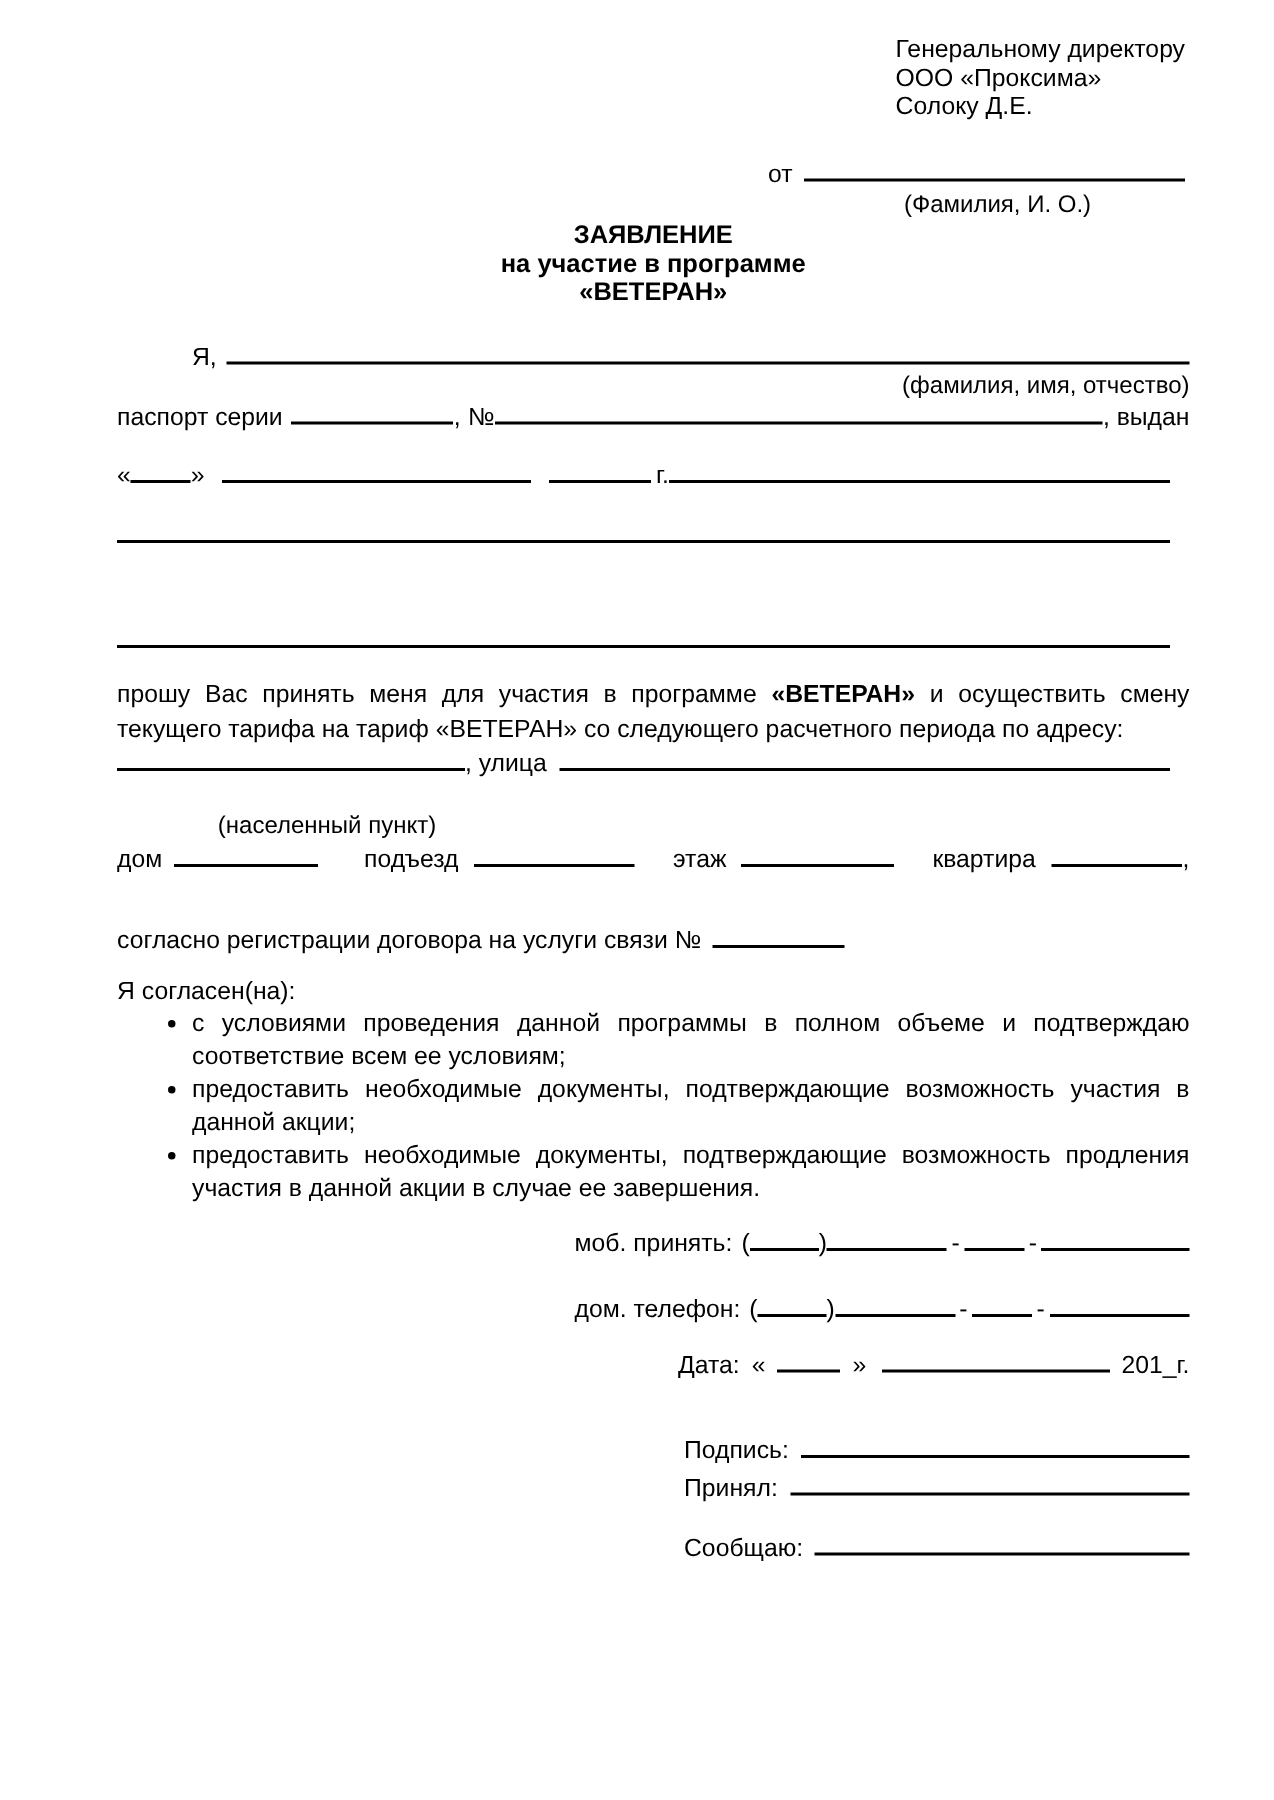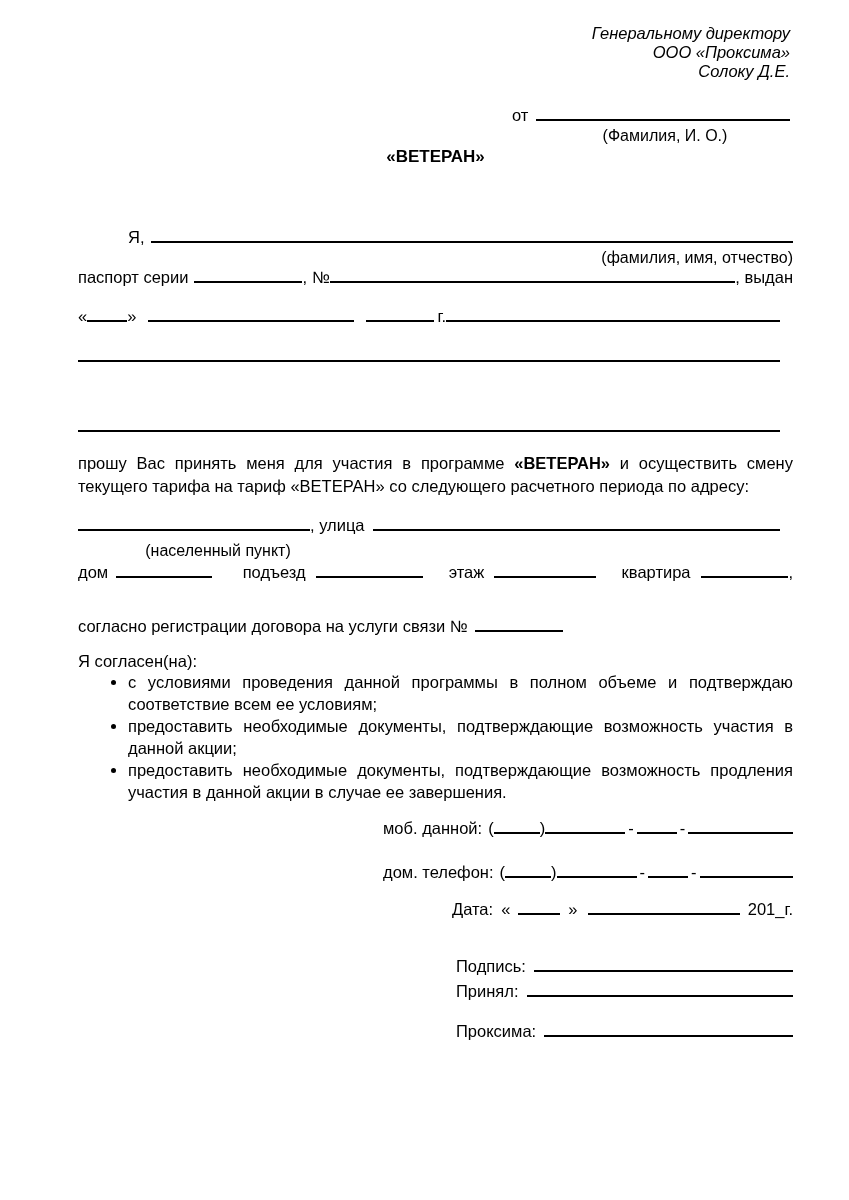--- a/index.html
+++ b/index.html
@@ -15,21 +15,21 @@
   .abs{position:absolute;}
   .row{display:flex;align-items:baseline;white-space:nowrap;}
   .u{
     display:inline-block;
     height:13px;
     border-bottom:2px solid #000;
     margin-bottom:-3px;
   }
   .u.fill{flex:1 1 auto;}
   .hline{position:absolute;height:0;border-bottom:2px solid #000;}
-  .hdr{line-height:19px;text-align:right;font-style:italic;}
+  .hdr{line-height:19px;text-align:left;}
   .title{font-weight:bold;font-size:17px;line-height:19px;text-align:center;}
   .caption{font-size:16px;text-align:center;}
   .just{text-align:justify;line-height:23px;}
   ul.consent{margin:0;padding-left:50px;}
   ul.consent li{text-align:justify;line-height:22px;}
 </style>
 </head>
 <body>
 
 <div class="page">
@@ -42,20 +42,22 @@
 
   <div class="abs" style="top:106px;right:59px;width:278px;">
     <div class="row">
       <span>от</span>
       <span class="u fill" style="margin-left:8px;"></span>
     </div>
     <div class="caption" style="margin-left:28px;margin-top:2px;">(Фамилия, И. О.)</div>
   </div>
 
   <div class="abs title" style="top:147px;left:78px;width:715px;">
+    <div>ЗАЯВЛЕНИЕ</div>
+    <div>на участие в программе</div>
     <div>«ВЕТЕРАН»</div>
   </div>
 
   <div class="abs row" style="top:228px;left:78px;width:715px;">
     <span style="margin-left:50px;">Я,</span>
     <span class="u fill" style="margin-left:6px;"></span>
   </div>
   <div class="abs caption" style="top:249px;left:138px;width:655px;text-align:right;">(фамилия, имя, отчество)</div>
 
   <div class="abs row" style="top:268px;left:78px;width:715px;justify-content:flex-end;">
@@ -81,21 +83,21 @@
 
 
   <div class="hline" style="top:430px;left:78px;width:702px;"></div>
 
   <div class="abs just" style="top:452px;left:78px;width:715px;">
     <span>прошу Вас принять меня для участия в программе</span>
     <b>«ВЕТЕРАН»</b>
     <span>и осуществить смену текущего тарифа на тариф «ВЕТЕРАН» со следующего расчетного периода по адресу:</span>
   </div>
 
-  <div class="abs row" style="top:516px;left:78px;width:702px;">
+  <div class="abs row" style="top:499px;left:78px;width:702px;">
     <span class="u" style="width:232px;"></span>
     <span>, улица</span>
     <span class="u fill" style="margin-left:8px;"></span>
   </div>
   <div class="abs caption" style="top:542px;left:118px;width:200px;">(населенный пункт)</div>
 
   <div class="abs row" style="top:563px;left:78px;width:715px;">
     <span>дом</span>
     <span class="u" style="width:100px;margin-left:8px;"></span>
     <span style="margin-left:31px;">подъезд</span>
@@ -116,21 +118,21 @@
     <div>Я согласен(на):</div>
     <ul class="consent">
       <li>с условиями проведения данной программы в полном объеме и подтверждаю соответствие всем ее условиям;</li>
       <li>предоставить необходимые документы, подтверждающие возможность участия в данной акции;</li>
       <li>предоставить необходимые документы, подтверждающие возможность продления участия в данной акции в случае ее завершения.</li>
     </ul>
   </div>
 
 
   <div class="abs row" style="top:819px;left:383px;width:410px;">
-    <span>моб. данной:</span>
+    <span>моб. принять:</span>
     <span style="margin-left:6px;">(</span>
     <span class="u" style="width:46px;"></span>
     <span>)</span>
     <span class="u" style="width:80px;"></span>
     <span style="margin:0 3px;">-</span>
     <span class="u" style="width:40px;"></span>
     <span style="margin:0 3px;">-</span>
     <span class="u fill"></span>
   </div>
 
@@ -159,17 +161,17 @@
     <span>Подпись:</span>
     <span class="u fill" style="margin-left:8px;"></span>
   </div>
 
   <div class="abs row" style="top:982px;left:456px;width:337px;">
     <span>Принял:</span>
     <span class="u fill" style="margin-left:8px;"></span>
   </div>
 
   <div class="abs row" style="top:1022px;left:456px;width:337px;">
-    <span>Проксима:</span>
+    <span>Сообщаю:</span>
     <span class="u fill" style="margin-left:8px;"></span>
   </div>
 
 </div>
 
 </body></html>

